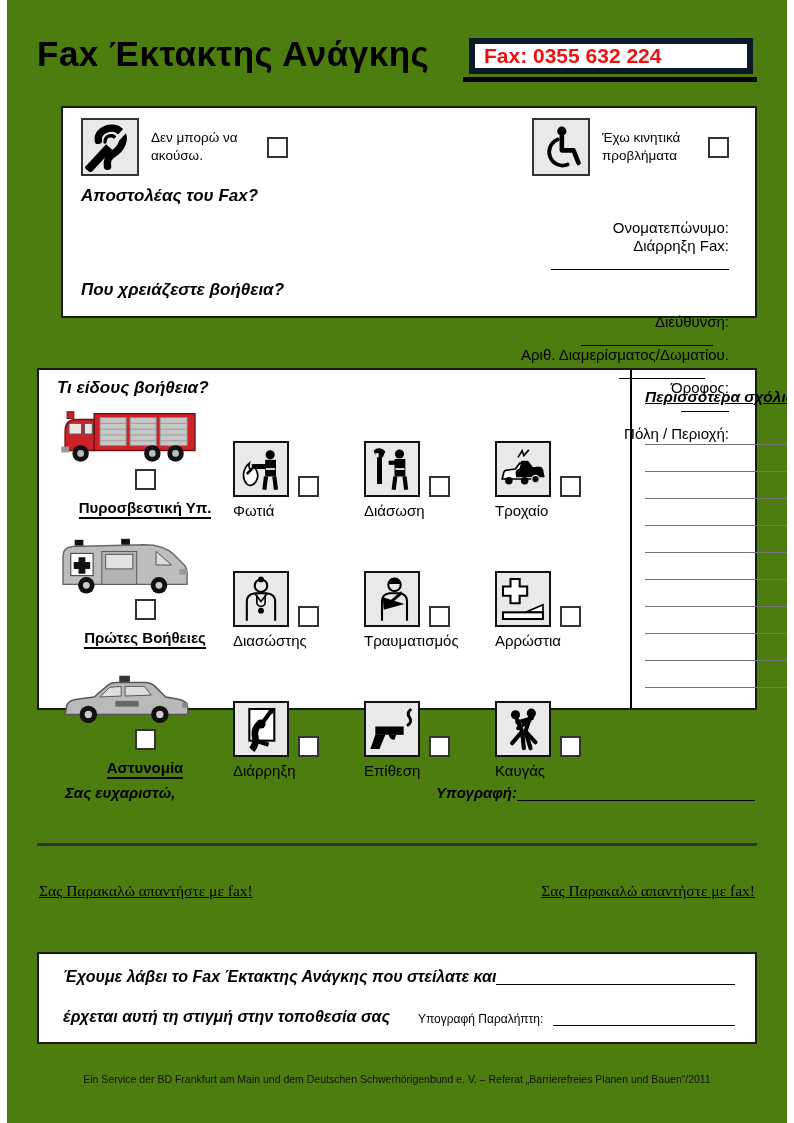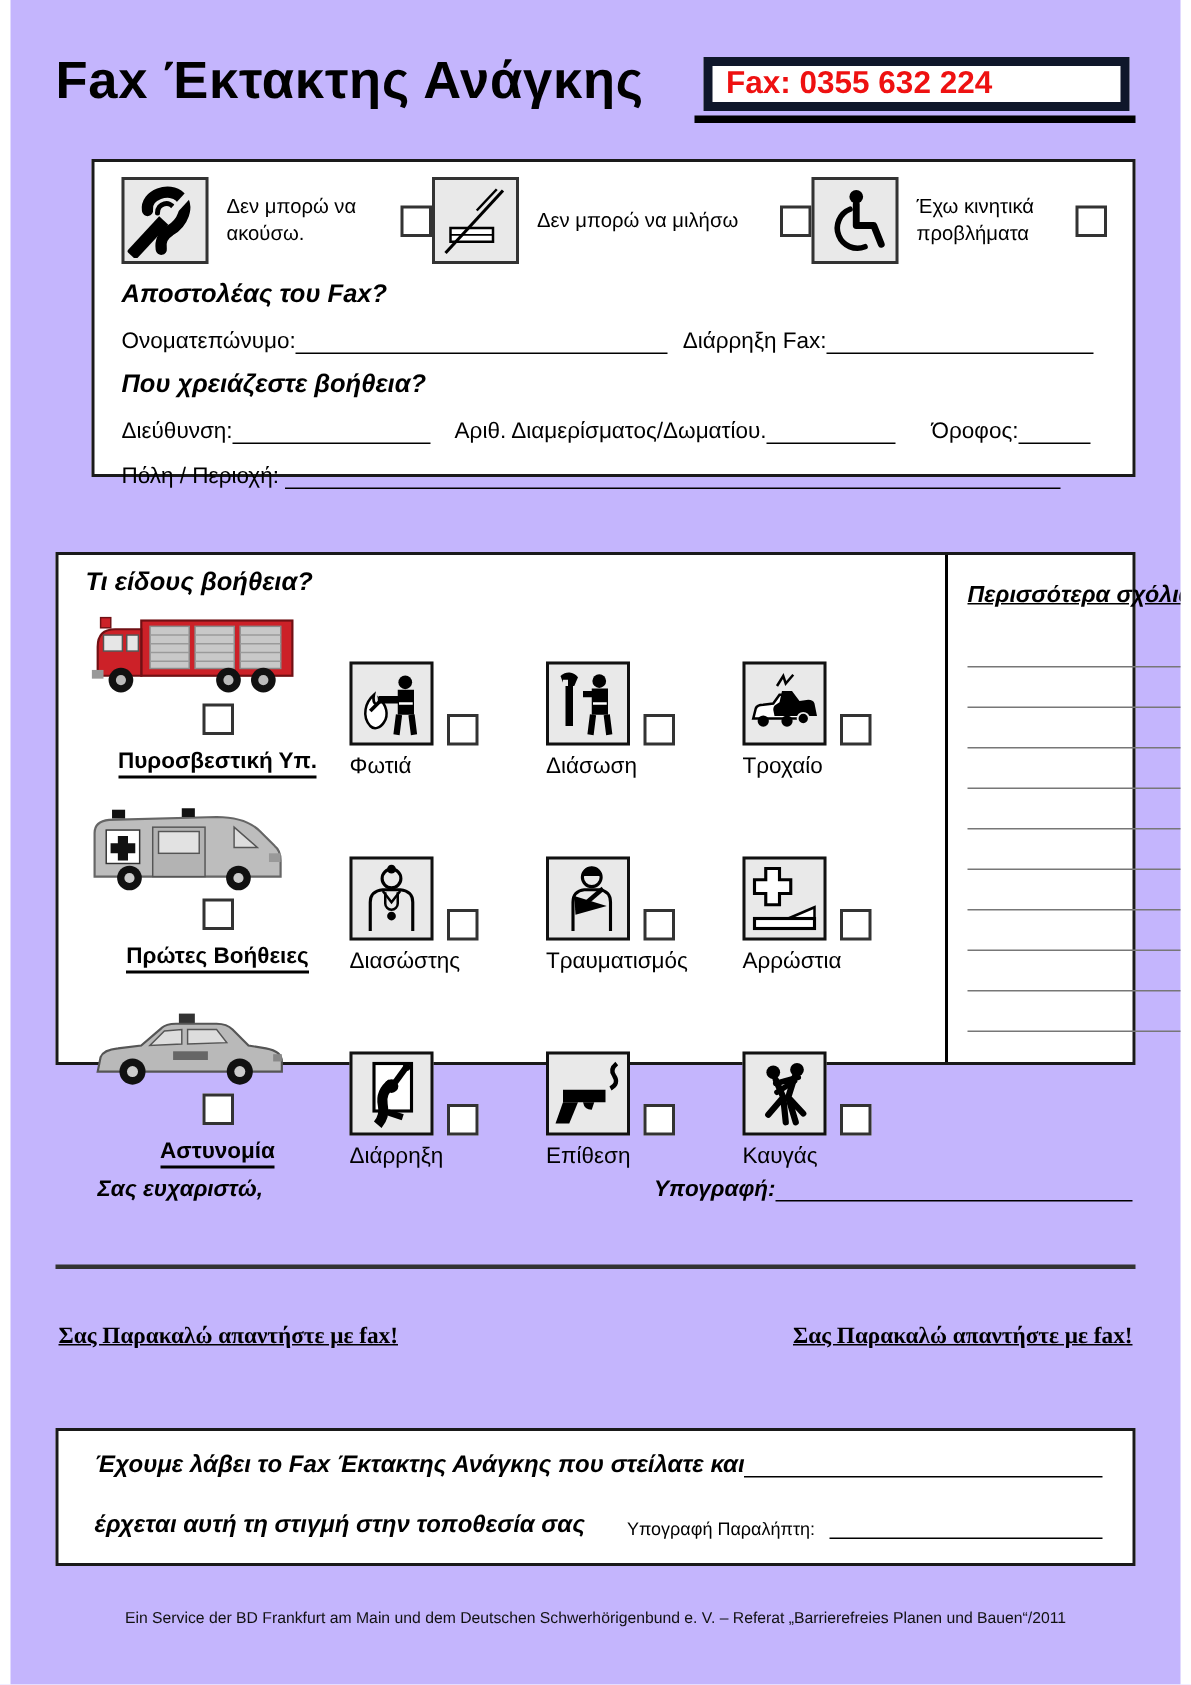--- a/index.html
+++ b/index.html
@@ -1,18 +1,18 @@
 <!DOCTYPE html>
 <html><head>
 <meta charset="utf-8">
 <style>
   * { margin:0; padding:0; box-sizing:border-box; }
   html,body { background:#fff; }
   .page {
-    width:780px; height:1123px; margin:0 auto; background:#c4b5fd;
+    width:780px; height:1123px; margin:0 auto; background:#4d7c0f;
     font-family:"Liberation Sans", sans-serif; color:#000;
     padding:26px 30px 1px 30px; position:relative; overflow:hidden;
   }
   
   .header { position:relative; height:66px; }
   .page-title { font-size:35px; font-weight:bold; letter-spacing:.5px; padding-top:8px; }
   .fax-box {
     position:absolute; right:4px; top:12px; width:284px; height:36px;
     border:6px solid #0f172a; background:#fff; display:flex; align-items:center; padding-left:9px;
   }
@@ -26,21 +26,21 @@
   .bi { font-weight:bold; font-style:italic; }
 
   
   .sender-box { margin-top:14px; padding:10px 26px 12px 18px; height:212px;margin-left:24px; }
   .dis-row { display:flex; align-items:center; justify-content:space-between; margin-bottom:4px; }
   .dis-group { display:flex; align-items:center; }
   .pictobox { width:58px; height:58px; min-width:58px; border:2px solid #333; background:#e9e9e9;
               display:flex; align-items:center; justify-content:center; }
   .dis-label { font-size:13.5px; line-height:1.35; margin:0 14px 0 12px; }
   .sec-heading { font-size:17px; font-weight:bold; font-style:italic; margin-top:10px; }
-  .form-line { display:flex; align-items:flex-end; font-size:15px; margin-top:13px; }
+  .form-line { display:flex; align-items:flex-end; font-size:15px; margin-top:13px;flex-direction:column; }
   .form-line .lbl { white-space:nowrap; }
 
   
   .help-box { margin-top:50px; height:342px; display:flex; }
   .help-left { flex:1; padding:8px 4px 6px 18px; }
   .help-heading { font-size:17px; font-weight:bold; font-style:italic; margin-bottom:4px; }
   .help-row { display:flex; align-items:flex-end; margin-bottom:13px; }
   .service-cell { width:176px; }
   .vehicle { height:64px; display:flex; align-items:flex-end; }
   .service-row { display:flex; align-items:center; gap:9px; margin-top:3px;flex-direction:column; }
@@ -54,21 +54,21 @@
   .comments-heading { font-size:15.5px; font-weight:bold; font-style:italic;
                       text-decoration:underline; margin-bottom:12px; white-space:nowrap; }
   .comment-line { height:27px; border-bottom:1.5px solid #777; }
 
   
   .sign-row { display:flex; align-items:flex-end; margin-top:74px; padding:0 2px 0 28px; font-size:15px; }
   .sign-row .thanks { font-weight:bold; font-style:italic; }
   .sign-row .spacer { flex:1; }
   .divider { margin-top:42px; height:3px; background:#333; }
   .reply-row { display:flex; justify-content:space-between; margin-top:36px; padding:0 2px; }
-  .reply-note { font-family:"Liberation Serif", serif; font-weight:bold; font-size:15.5px; text-decoration:underline; }
+  .reply-note { font-family:"Liberation Serif", serif; font-weight:normal; font-size:15.5px; text-decoration:underline; }
   .confirm-box { margin-top:52px; padding:14px 20px 16px 24px; height:92px; }
   .confirm-line1 { display:flex; align-items:center; font-size:16px; }
   .confirm-line2 { display:flex; align-items:flex-end; font-size:16px; margin-top:22px; }
   .recip-lbl { font-size:12px; font-weight:normal; font-style:normal; margin-left:28px; white-space:nowrap; }
   .footer { position:absolute; left:0; right:0; bottom:38px; text-align:center; font-size:10.5px; color:#111; }
 
   svg .st { fill:none; stroke:#000; stroke-linecap:round; }
 </style>
 </head>
 <body>
@@ -92,32 +92,20 @@
             <path class="st" d="M16 22 C14 9 34 3 42 11 C50 19 44 32 34 38 C28 42 26 46 27 53" stroke-width="9"></path>
             <path class="st" d="M24 24 C24 16 34 14 37 20" stroke-width="4"></path>
             <line x1="7" y1="55" x2="51" y2="7" stroke="#e9e9e9" stroke-width="6"></line>
             <line x1="3" y1="58" x2="29" y2="30" stroke="#000" stroke-width="10"></line>
           </svg>
         </div>
         <div class="dis-label" style="width:102px">Δεν μπορώ να ακούσω.</div>
         <span class="checkbox"></span>
       </div>
 
-      <div class="dis-group">
-        <div class="pictobox">
-          <svg width="50" height="50" viewBox="0 0 60 60">
-            <rect x="10" y="36" width="34" height="11" fill="#fff" stroke="#000" stroke-width="2"></rect>
-            <line x1="10" y1="41.5" x2="44" y2="41.5" stroke="#000" stroke-width="1.5"></line>
-            <line x1="6" y1="56" x2="52" y2="6" stroke="#000" stroke-width="2.5"></line>
-            <line x1="31" y1="22" x2="47" y2="5" stroke="#000" stroke-width="2"></line>
-          </svg>
-        </div>
-        <div class="dis-label" style="width:148px">Δεν μπορώ να μιλήσω</div>
-        <span class="checkbox"></span>
-      </div>
 
       <div class="dis-group">
         <div class="pictobox">
           <svg width="50" height="50" viewBox="0 0 60 60">
             <circle cx="31" cy="11" r="5.5" fill="#000"></circle>
             <path class="st" d="M31 17 L31 34 L45 34 L51 49" stroke-width="5.5" stroke-linejoin="round"></path>
             <path class="st" d="M38 51 A14 14 0 1 1 26 21" stroke-width="4.5"></path>
           </svg>
         </div>
         <div class="dis-label" style="width:92px">Έχω κινητικά προβλήματα</div>

